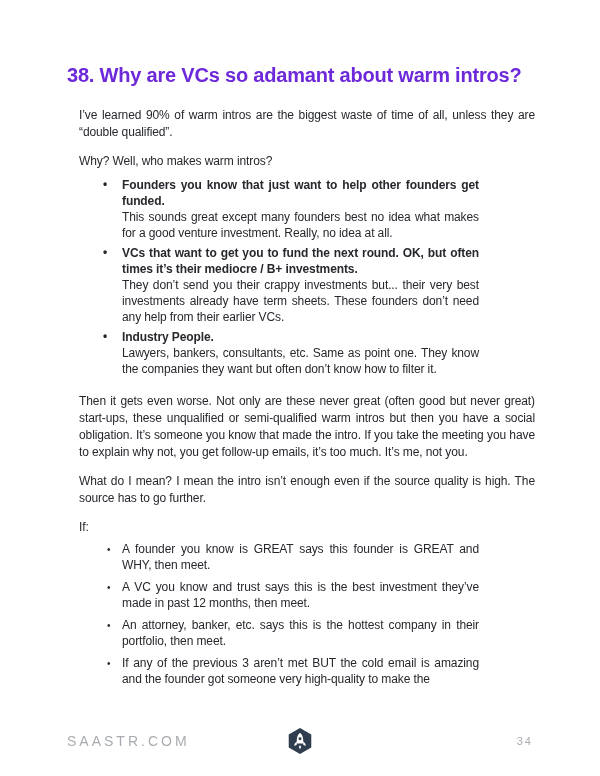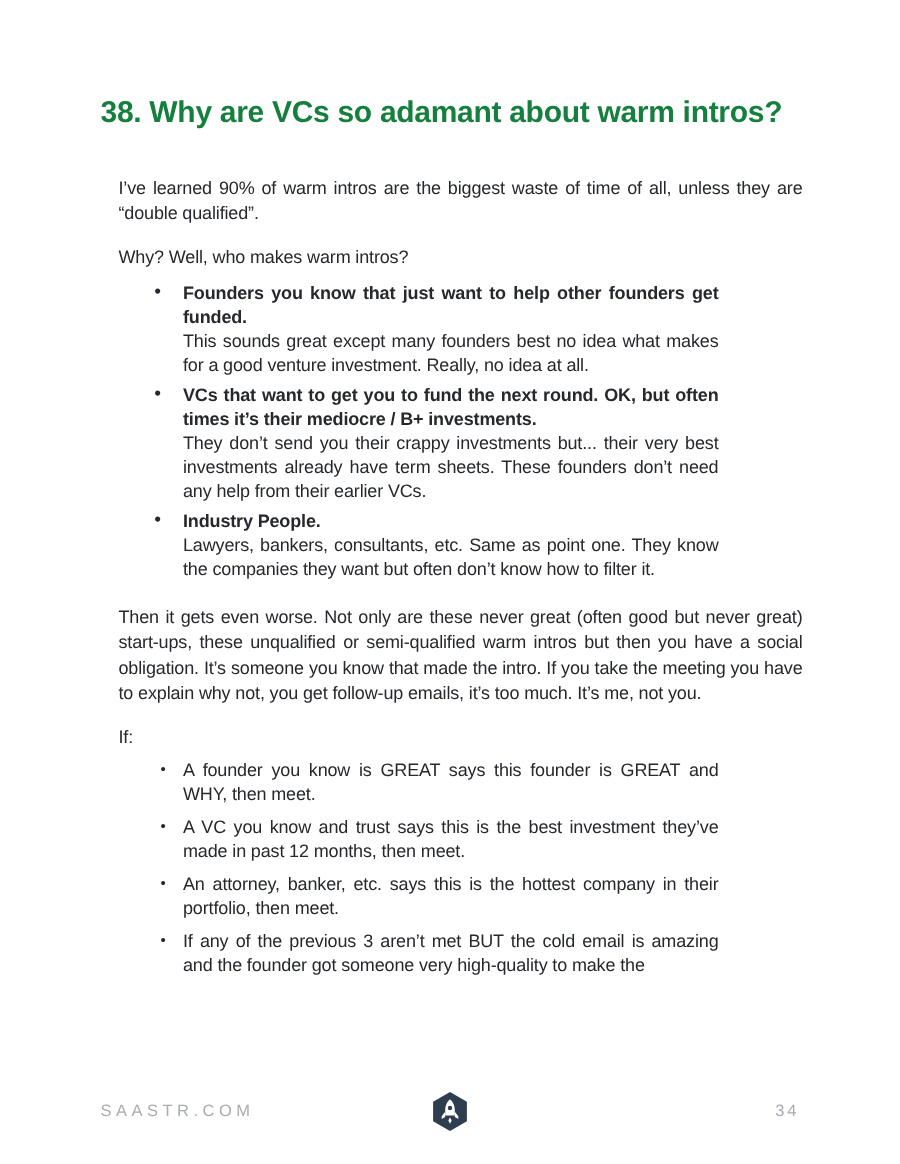--- a/index.html
+++ b/index.html
@@ -3,22 +3,22 @@
 <meta charset="utf-8">
 <style>
   html,body { margin:0; padding:0; background:#ffffff; }
   .page {
     position:relative; width:600px; height:776px; background:#ffffff;
     overflow:hidden; font-family:"Liberation Sans","DejaVu Sans",sans-serif;
     color:#26282d;
   }
   .content { position:absolute; left:67px; top:62px; width:468px; }
   h1.title {
-    margin:0 0 29px 0; font-size:20px; line-height:26px; font-weight:700;
-    letter-spacing:-0.2px; color:#15803d;
+    margin:0 0 19px 0; font-size:20px; line-height:26px; font-weight:700;
+    letter-spacing:-0.2px; color:#6d28d9;
   }
   .para {
     margin:0 0 12px 12px; font-size:12px; line-height:17px;
     text-align:justify; letter-spacing:-0.1px;
   }
   .para.tight  { margin-bottom:7px; }
   .para.small-gap { margin-bottom:5px; }
   ul { list-style:none; margin:0; padding:0; }
   ul.list-sources { margin:0 0 16px 0; }
   ul.list-sources > li {
@@ -35,21 +35,21 @@
     font-size:12px; line-height:16px; text-align:justify; letter-spacing:-0.1px;
   }
   ul.list-rules .marker {
     position:absolute; left:-15px; top:1px; font-size:10px;
   }
   .footer {
     position:absolute; left:67px; right:67px; top:727px; height:28px;
     display:flex; align-items:center; justify-content:space-between;
   }
   .footer .site {
-    font-size:11px; letter-spacing:3px; color:#a8acb0;
+    font-size:14px; letter-spacing:3px; color:#a8acb0;
   }
   .footer .pagenum {
     font-size:11px; letter-spacing:2px; color:#a8acb0;
   }
   .footer .logo {
     position:absolute; left:50%; top:50%; transform:translate(-50%,-50%);
     width:26px; height:28px; line-height:0;
   }
 </style>
 </head>
@@ -75,20 +75,21 @@
         <span class="body">They don’t send you their crappy investments but... their very best investments already have term sheets. These founders don’t need any help from their earlier VCs.</span>
       </li>
       <li>
         <span class="marker">•</span>
         <span class="lead">Industry People.</span>
         <span class="body">Lawyers, bankers, consultants, etc. Same as point one. They know the companies they want but often don’t know how to filter it.</span>
       </li>
     </ul>
 
     <p class="para">Then it gets even worse. Not only are these never great (often good but never great) start-ups, these unqualified or semi-qualified warm intros but then you have a social obligation. It’s someone you know that made the intro. If you take the meeting you have to explain why not, you get follow-up emails, it’s too much. It’s me, not you.</p>
+    <p class="para">What do I mean? I mean the intro isn’t enough even if the source quality is high. The source has to go further.</p>
     <p class="para small-gap">If:</p>
 
     <ul class="list-rules">
       <li>
         <span class="marker">•</span>
         <span class="body">A founder you know is GREAT says this founder is GREAT and WHY, then meet.</span>
       </li>
       <li>
         <span class="marker">•</span>
         <span class="body">A VC you know and trust says this is the best investment they’ve made in past 12 months, then meet.</span>

